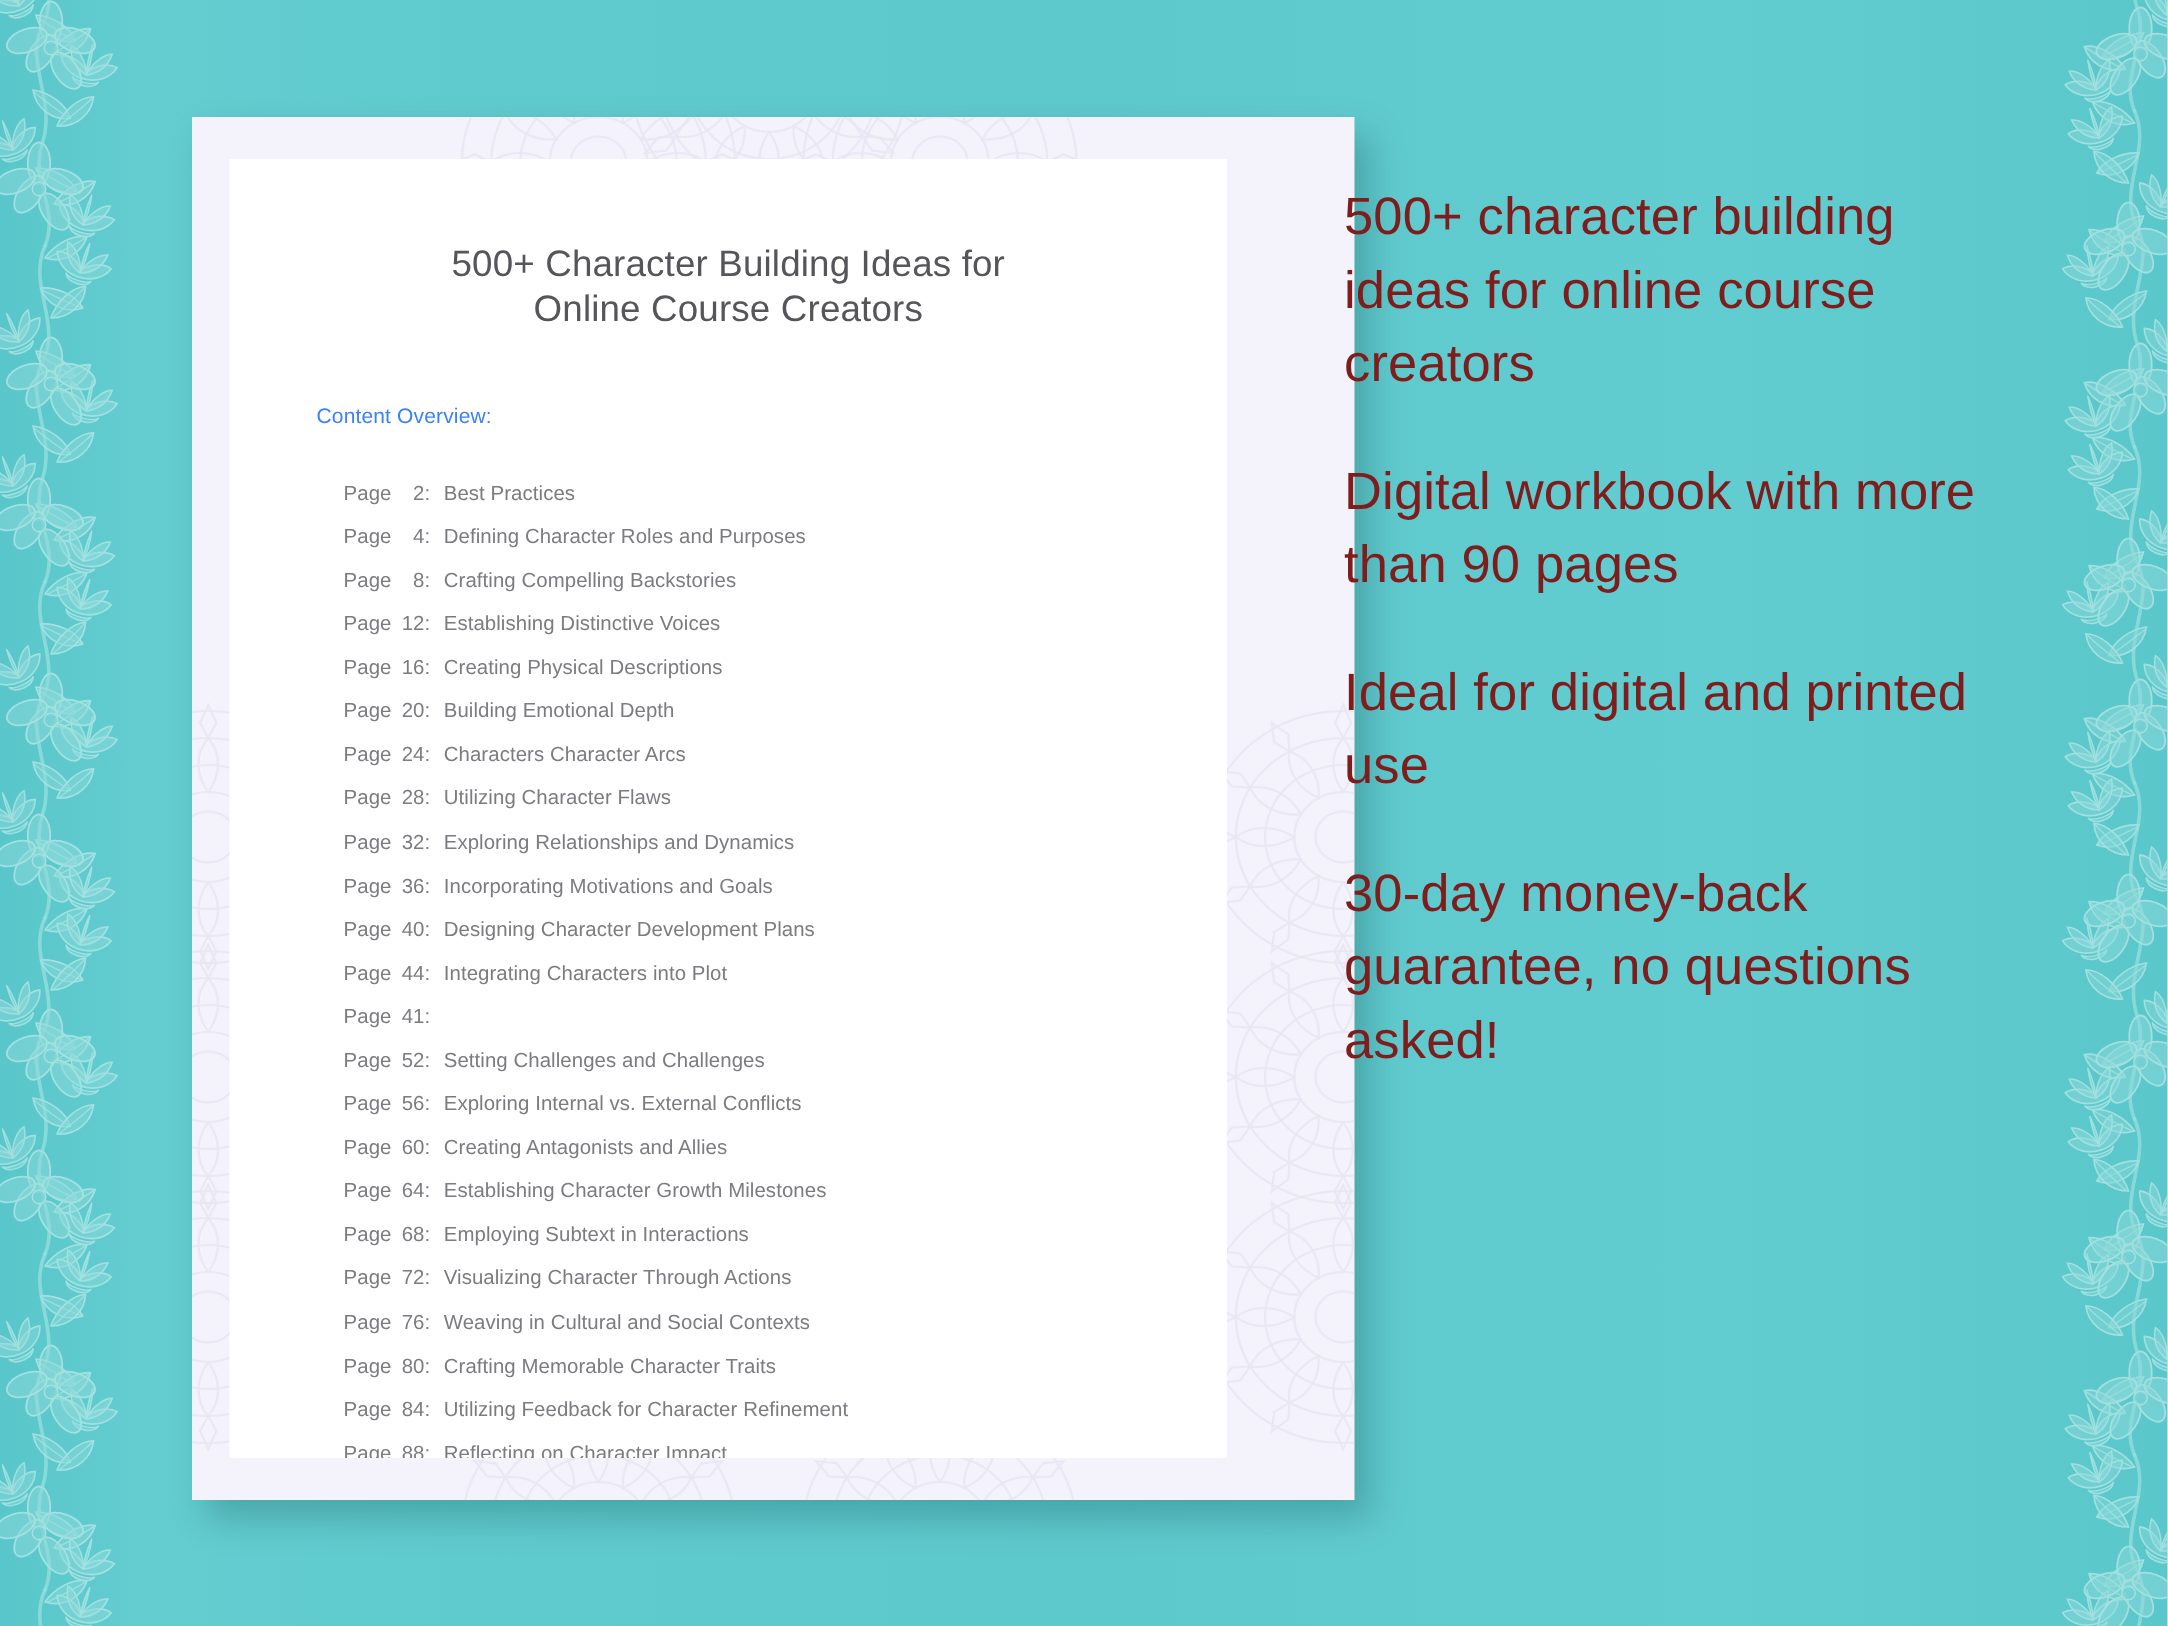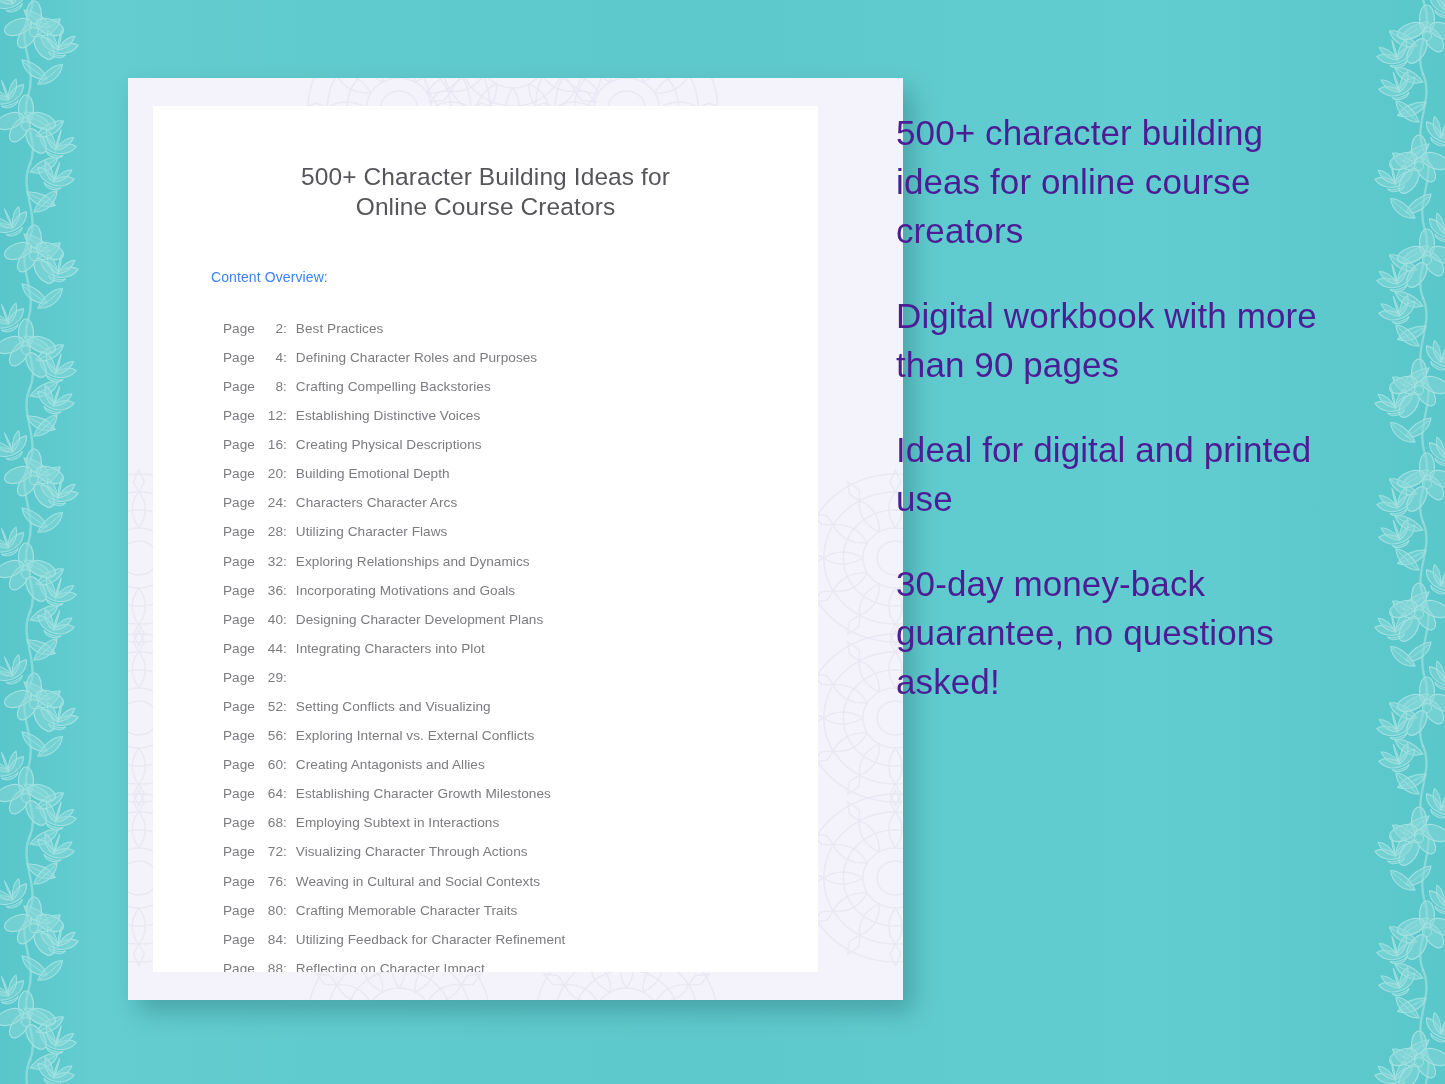--- a/index.html
+++ b/index.html
@@ -105,44 +105,44 @@
     align-items: baseline;
     color: #7b7b80;
     font-size: 13.6px;
     line-height: 29.1px;
     letter-spacing: 0.05px;
     white-space: nowrap;
   }
   .toc-page {
     display: inline-block;
     min-width: 62px;
-    text-align: left;
+    text-align: right;
   }
   .toc-num {
     display: inline-block;
     min-width: 22px;
     text-align: right;
   }
   .toc-colon { padding-right: 9px; }
   .toc-title { }
 
   
   .promo {
     position: absolute;
     left: 896px;
     top: 108px;
     width: 452px;
   }
   .promo-block {
-    color: #4c1d95;
+    color: #7f1d1d;
     font-size: 35px;
     font-weight: 400;
     line-height: 1.40;
     letter-spacing: 0.1px;
-    margin: 0 0 36px 0;
+    margin: 12px 0 36px 0;
   }
   .promo-block:last-child { margin-bottom: 0; }
 </style>
 </head>
 <body>
 
 <div class="canvas">
 
   <div class="bg-base"></div>
 
@@ -365,28 +365,28 @@
             <span class="toc-title">Designing Character Development Plans</span>
           </li>
           <li class="toc-item">
             <span class="toc-page" style="min-width: 38px;">Page</span>
             <span class="toc-num">44</span>
             <span class="toc-colon">:</span>
             <span class="toc-title">Integrating Characters into Plot</span>
           </li>
           <li class="toc-item">
             <span class="toc-page" style="min-width: 38px;">Page</span>
-            <span class="toc-num">29</span>
+            <span class="toc-num">41</span>
             <span class="toc-colon">:</span>
           </li>
           <li class="toc-item">
             <span class="toc-page" style="min-width: 38px;">Page</span>
             <span class="toc-num">52</span>
             <span class="toc-colon">:</span>
-            <span class="toc-title">Setting Conflicts and Visualizing</span>
+            <span class="toc-title">Setting Challenges and Challenges</span>
           </li>
           <li class="toc-item">
             <span class="toc-page" style="min-width: 38px;">Page</span>
             <span class="toc-num">56</span>
             <span class="toc-colon">:</span>
             <span class="toc-title">Exploring Internal vs. External Conflicts</span>
           </li>
           <li class="toc-item">
             <span class="toc-page" style="min-width: 38px;">Page</span>
             <span class="toc-num">60</span>

